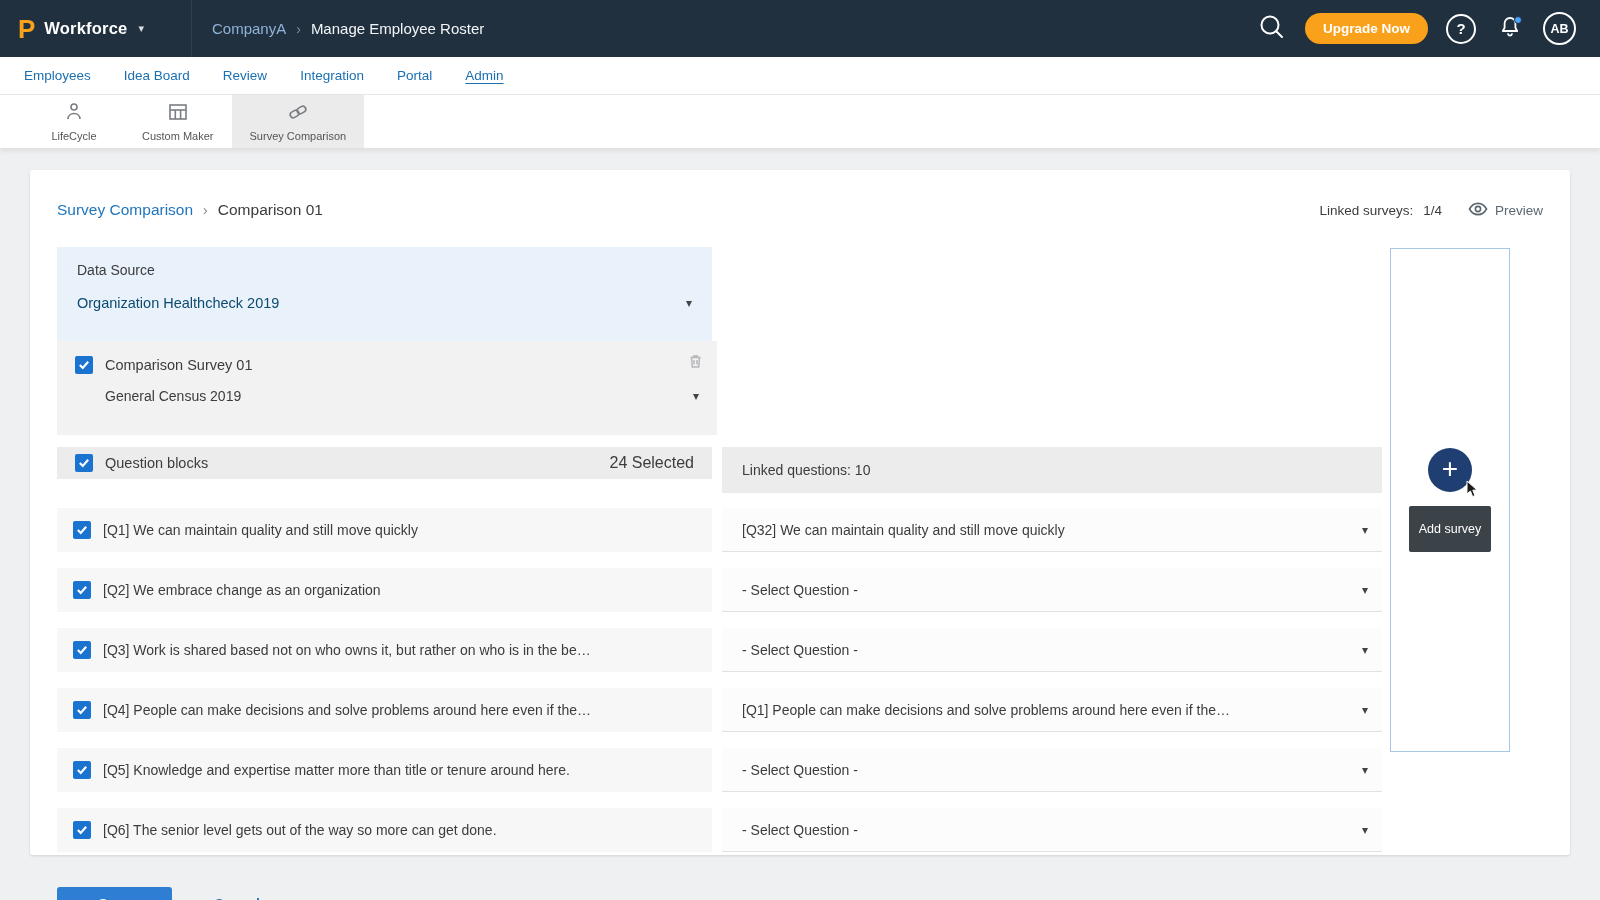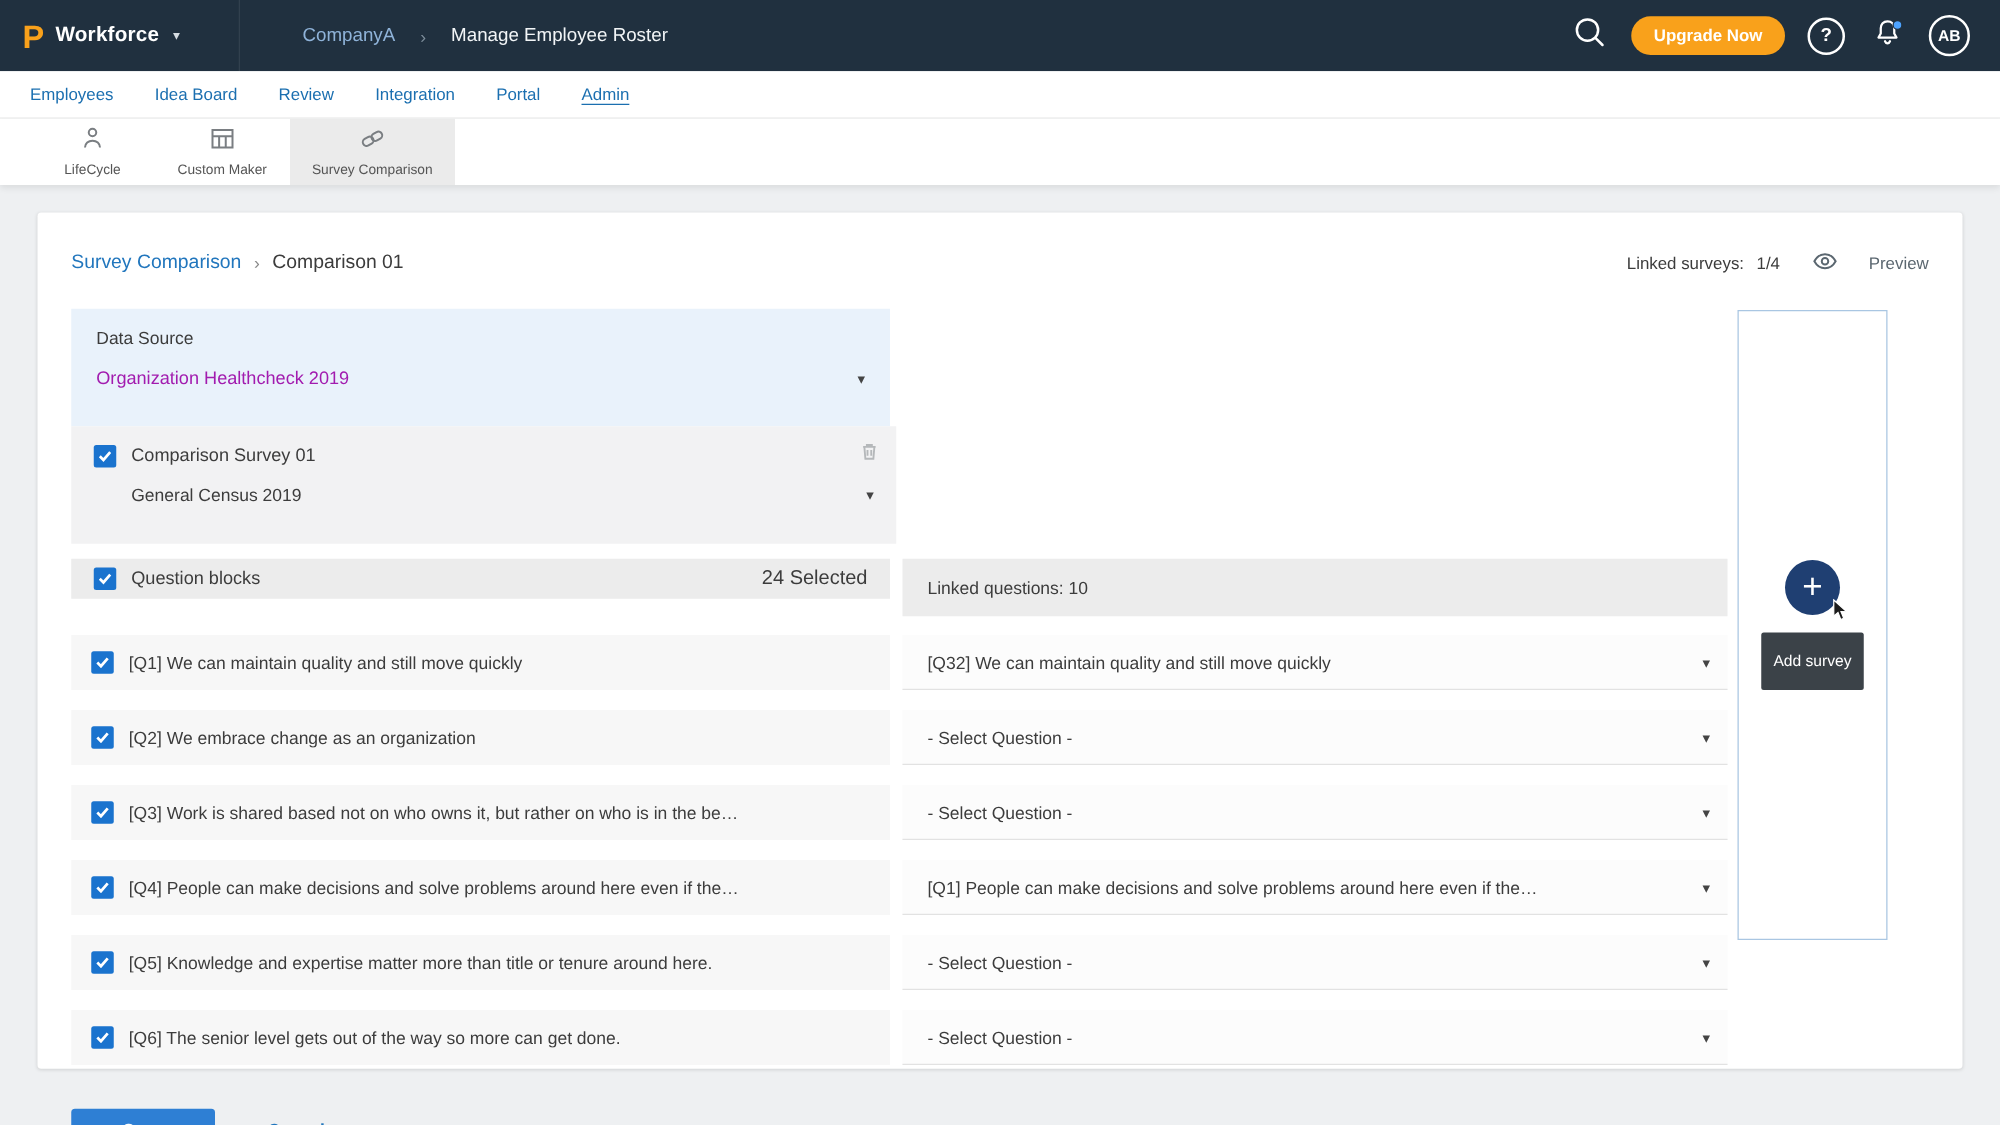--- a/index.html
+++ b/index.html
@@ -11,21 +11,21 @@
     color:#333;
   }
 
   
   .topbar { height:57px; background:#20303f; display:flex; align-items:center; color:#fff; }
   .brand { display:flex; align-items:center; gap:9px; padding:0 18px; height:100%; width:192px;
            border-right:1px solid rgba(255,255,255,0.08); cursor:pointer; }
   .logo { color:#f9a11b; font-size:26px; font-weight:800; line-height:1; }
   .brand-name { font-size:16.5px; font-weight:700; letter-spacing:.2px; }
   .brand-chev { font-size:11px; color:#d6dde3; margin-left:2px; }
-  .top-crumb { display:flex; align-items:center; gap:20px; margin-left:50px; font-size:15px;justify-content:center; }
+  .top-crumb { display:flex; align-items:center; gap:10px; margin-left:20px; font-size:15px;justify-content:center; }
   .top-crumb .company { color:#8fb3d9; cursor:pointer; }
   .top-crumb .sep { color:#7d8d9b; font-size:14px; }
   .top-crumb .page { color:#f2f5f7; }
   .top-right { margin-left:auto; display:flex; align-items:center; gap:17px; padding-right:24px; }
   .icon-btn { width:32px; height:32px; display:flex; align-items:center; justify-content:center; cursor:pointer; position:relative; }
   .circle-outline { width:30px; height:30px; border:2px solid #fff; border-radius:50%;
                     display:flex; align-items:center; justify-content:center; font-size:15px; font-weight:700; }
   .upgrade-btn { background:#f9a11b; color:#fff; border:none; border-radius:16px; height:31px;
                  padding:0 18px; font-size:13.5px; font-weight:700; cursor:pointer; font-family:inherit; }
   .bell-dot { position:absolute; top:3px; right:4px; width:8px; height:8px; border-radius:50%;
@@ -52,31 +52,31 @@
   .card { margin:22px 30px 0; height:685px; background:#fff; border-radius:3px;
           box-shadow:0 1px 3px rgba(0,0,0,0.12); padding:27px 27px 28px; position:relative; }
 
   .card-head { display:flex; align-items:center; justify-content:space-between; height:26px; margin-bottom:24px; }
   .crumb2 { display:flex; align-items:center; gap:10px; font-size:15.5px; }
   .crumb2 .link { color:#2176bd; cursor:pointer; }
   .crumb2 .sep { color:#888; font-size:14px; }
   .crumb2 .cur { color:#3c3c3c; }
   .head-right { display:flex; align-items:center; gap:10px; font-size:13.5px; color:#3c3c3c; }
   .head-right .val { margin-right:16px; }
-  .preview { display:flex; align-items:center; gap:25px; color:#5b6770; cursor:pointer; }
+  .preview { display:flex; align-items:center; gap:7px; color:#5b6770; cursor:pointer; }
   .preview svg { stroke:#5b6770; fill:none; stroke-width:1.6; }
 
   .cols { display:flex;flex-direction:column; }
   .left-w { width:655px; margin-right:10px; }
   .right-w { width:660px; }
 
   .ds-box { background:#e9f2fb; height:94px; padding:15px 20px; }
   .ds-label { font-size:14px; color:#3c3c3c; margin-bottom:17px; }
   .ds-value { display:flex; align-items:center; justify-content:space-between; cursor:pointer; }
-  .ds-value .txt { font-size:14.5px; color:#a21caf; }
+  .ds-value .txt { font-size:14.5px; color:#0c4a6e; }
 
   .cmp-box { background:#f2f2f3; height:94px; padding:15px 18px; position:relative; }
   .cmp-title { display:flex; align-items:center; gap:12px; margin-bottom:14px; }
   .cmp-title .txt { font-size:14.5px; color:#3c3c3c; }
   .cmp-value { display:flex; align-items:center; justify-content:space-between; padding-left:30px; cursor:pointer; }
   .cmp-value .txt { font-size:14px; color:#3c3c3c; }
   .trash { position:absolute; top:12px; right:14px; cursor:pointer; }
   .trash svg { stroke:#b5b8ba; fill:none; stroke-width:1.5; }
 
   .hdr-row { display:flex; margin-top:12px; margin-bottom:15px; }

